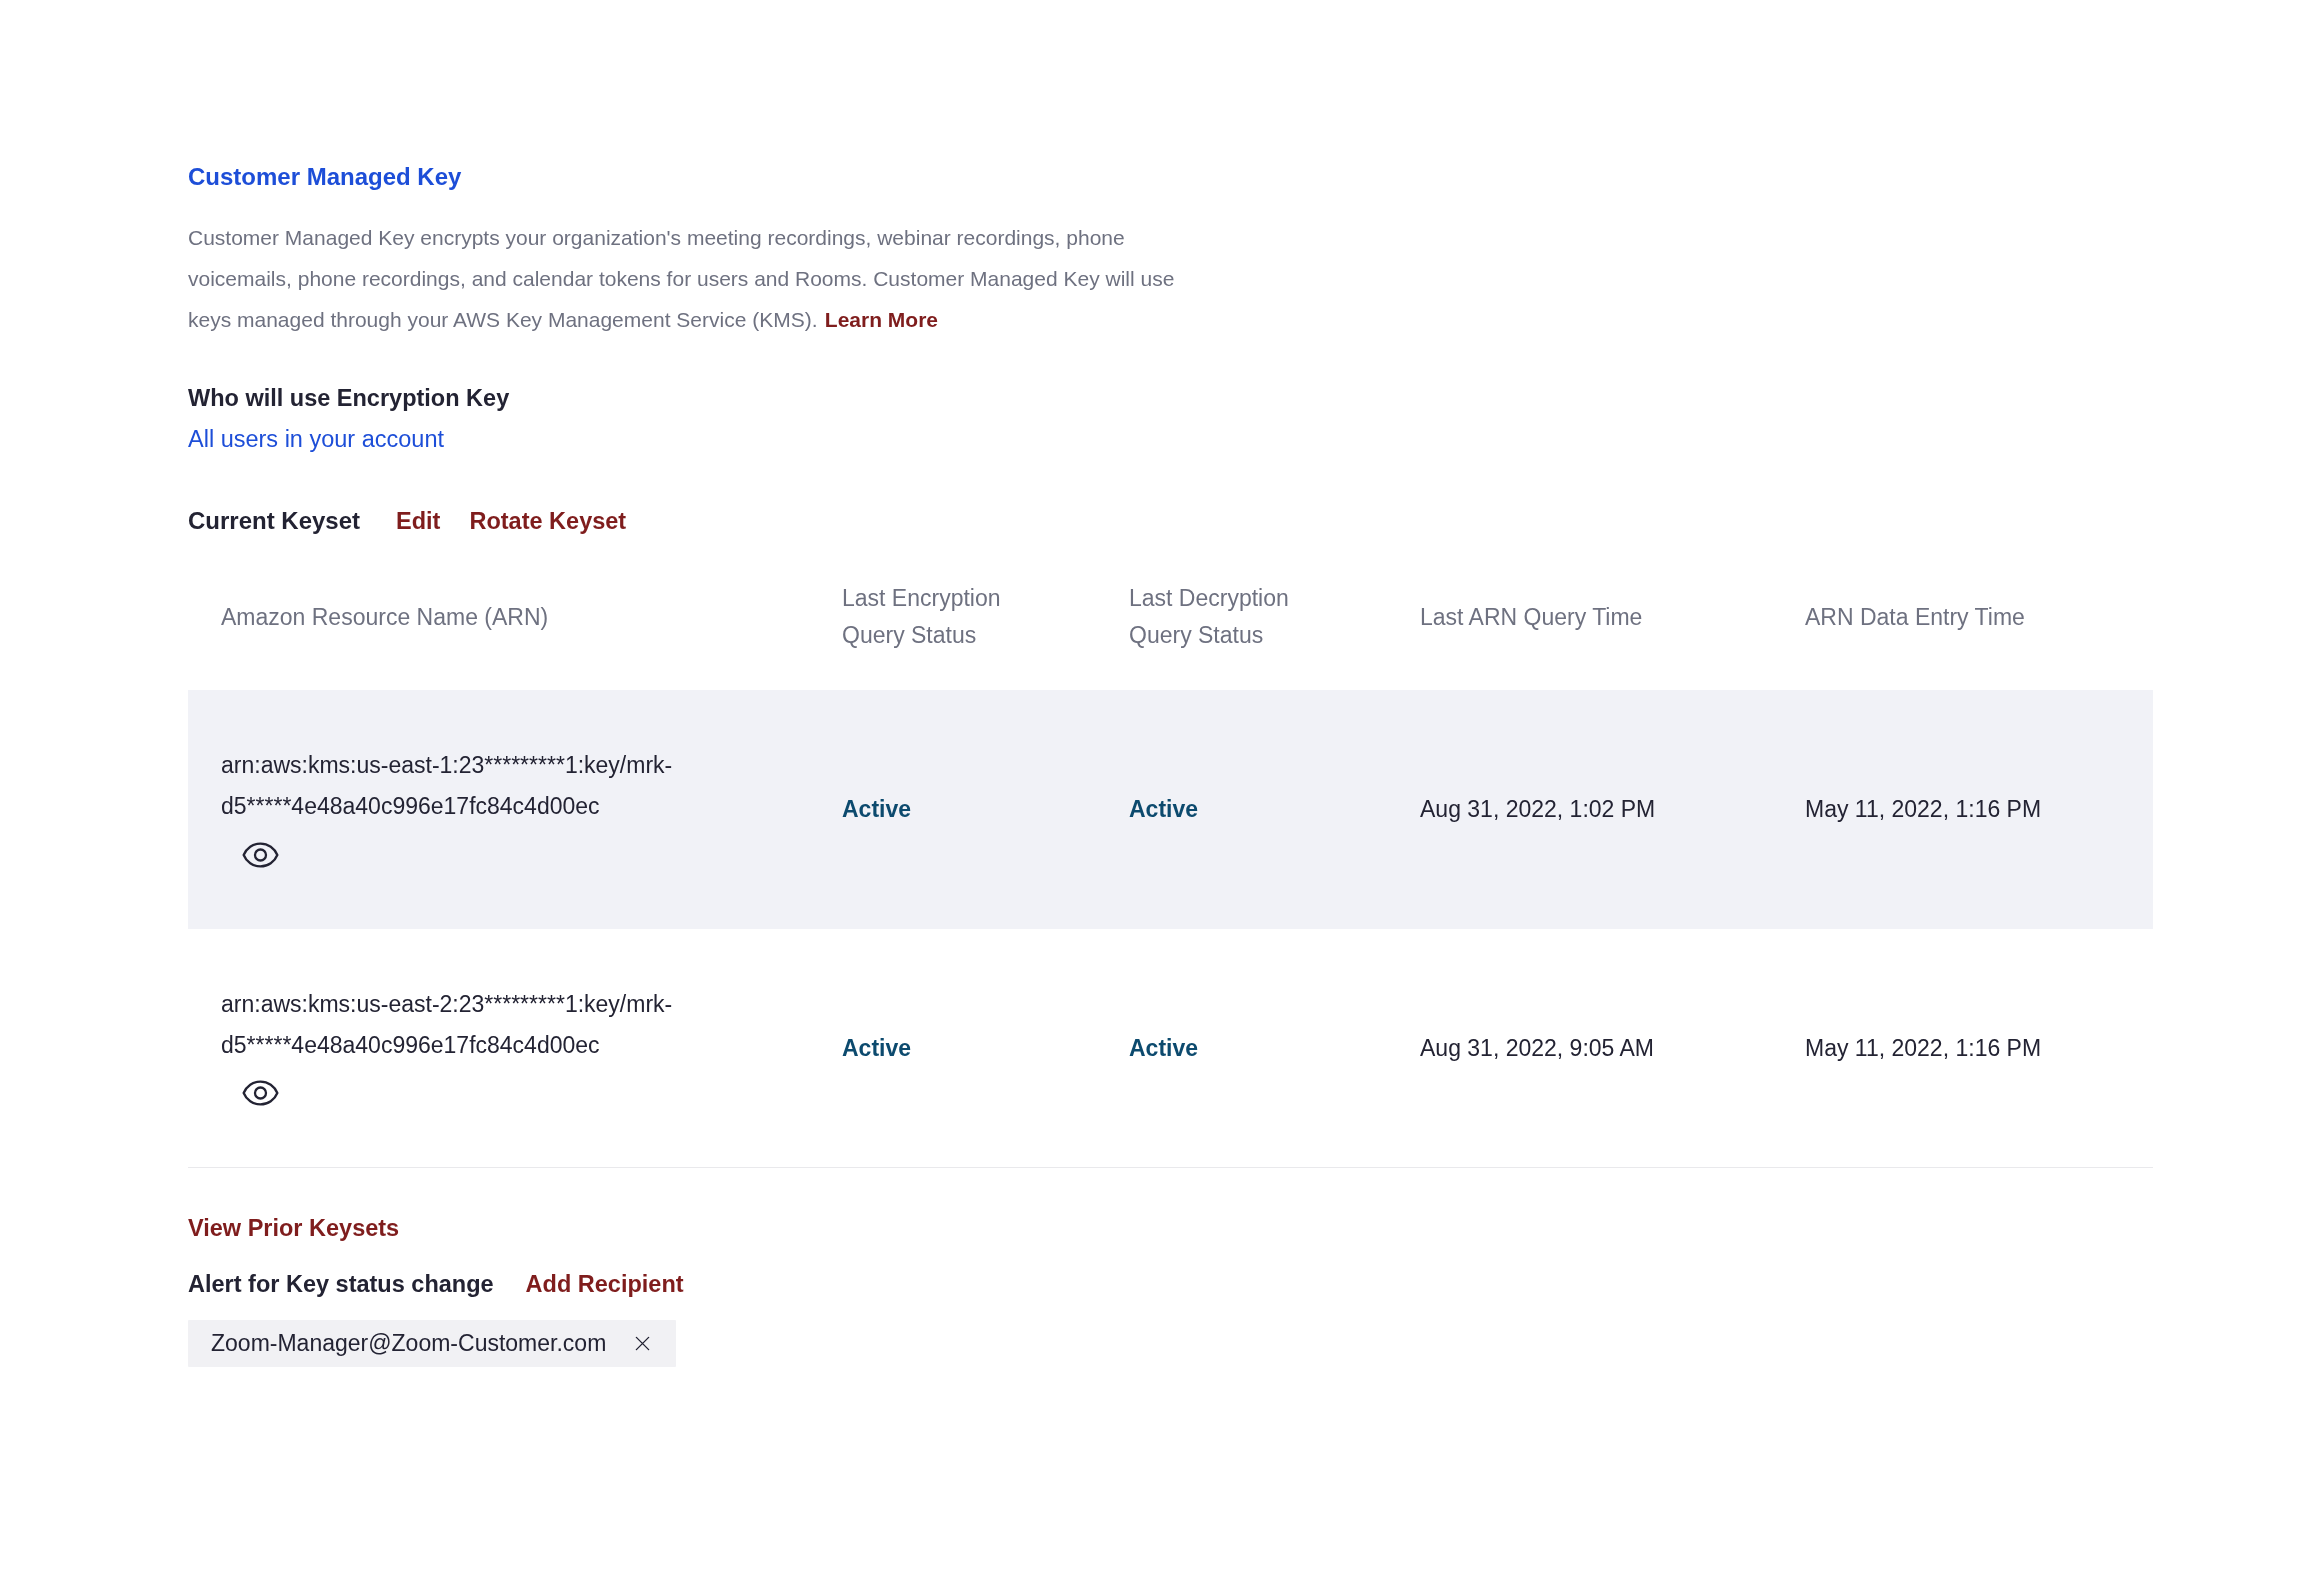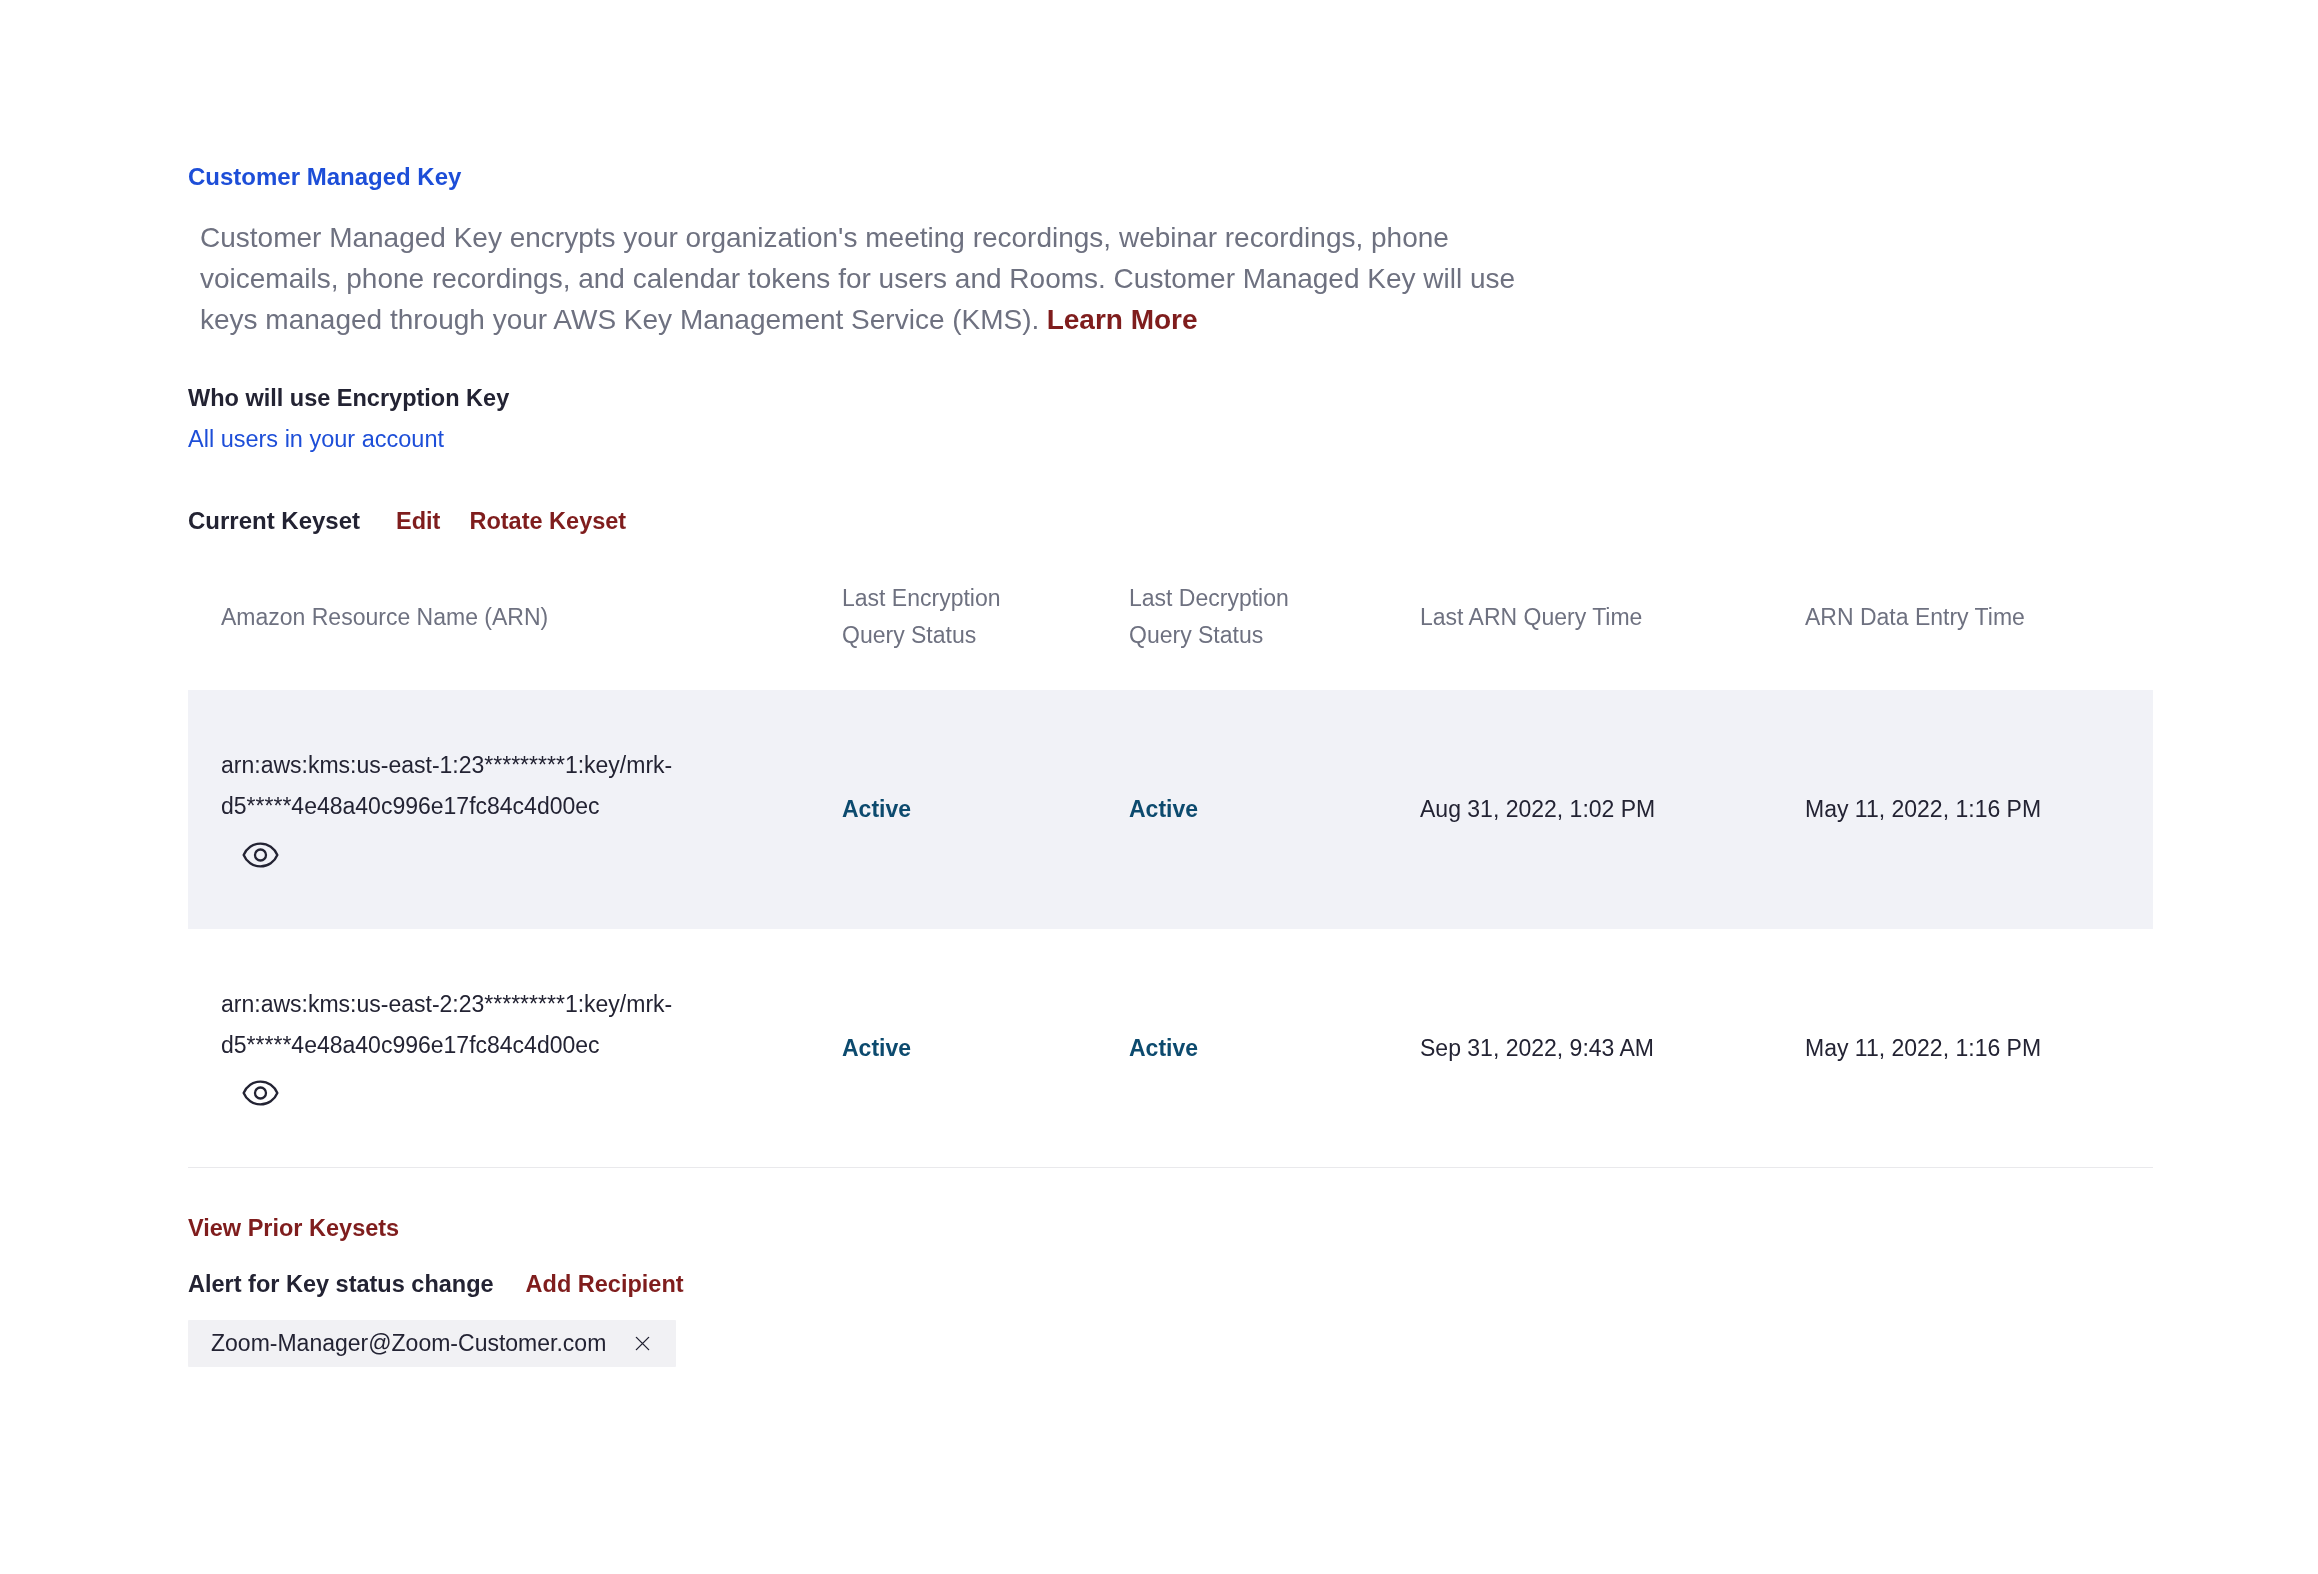--- a/index.html
+++ b/index.html
@@ -16,23 +16,23 @@
 
   h1.page-title {
     margin: 0;
     font-size: 24px;
     line-height: 29px;
     font-weight: 700;
     color: #1d4ed8;
   }
 
   .description {
-    margin: 26px 0 0 12px;
+    margin: 26px 0 0 0;
     width: 1364px;
-    font-size: 28px;
+    font-size: 21px;
     line-height: 41px;
     color: #6e7180;
   }
   .dline { display: block; }
   .dline-last { display: block; }
 
   a.link {
     color: #7f1d1d;
     font-weight: 600;
     text-decoration: none;
@@ -227,21 +227,21 @@
             <span>
               <svg width="37" height="26" viewBox="0 0 24 17" fill="none">
                 <path d="M12 1 C7 1 2.8 4 1 8.5 C2.8 13 7 16 12 16 C17 16 21.2 13 23 8.5 C21.2 4 17 1 12 1 Z" stroke="#232333" stroke-width="1.5"></path>
                 <circle cx="12" cy="8.5" r="3.6" stroke="#232333" stroke-width="1.5"></circle>
               </svg>
             </span>
           </button>
         </div>
         <div class="cell status-cell">Active</div>
         <div class="cell status-cell">Active</div>
-        <div class="cell time-cell">Sep 31, 2022, 9:43 AM</div>
+        <div class="cell time-cell">Aug 31, 2022, 9:05 AM</div>
         <div class="cell time-cell">
           <span class="time-wrap">May 11, 2022, 1:16 PM</span>
         </div>
       </div>
 
     </div>
 
     <a class="link view-prior">View Prior Keysets</a>
   </section>
 

